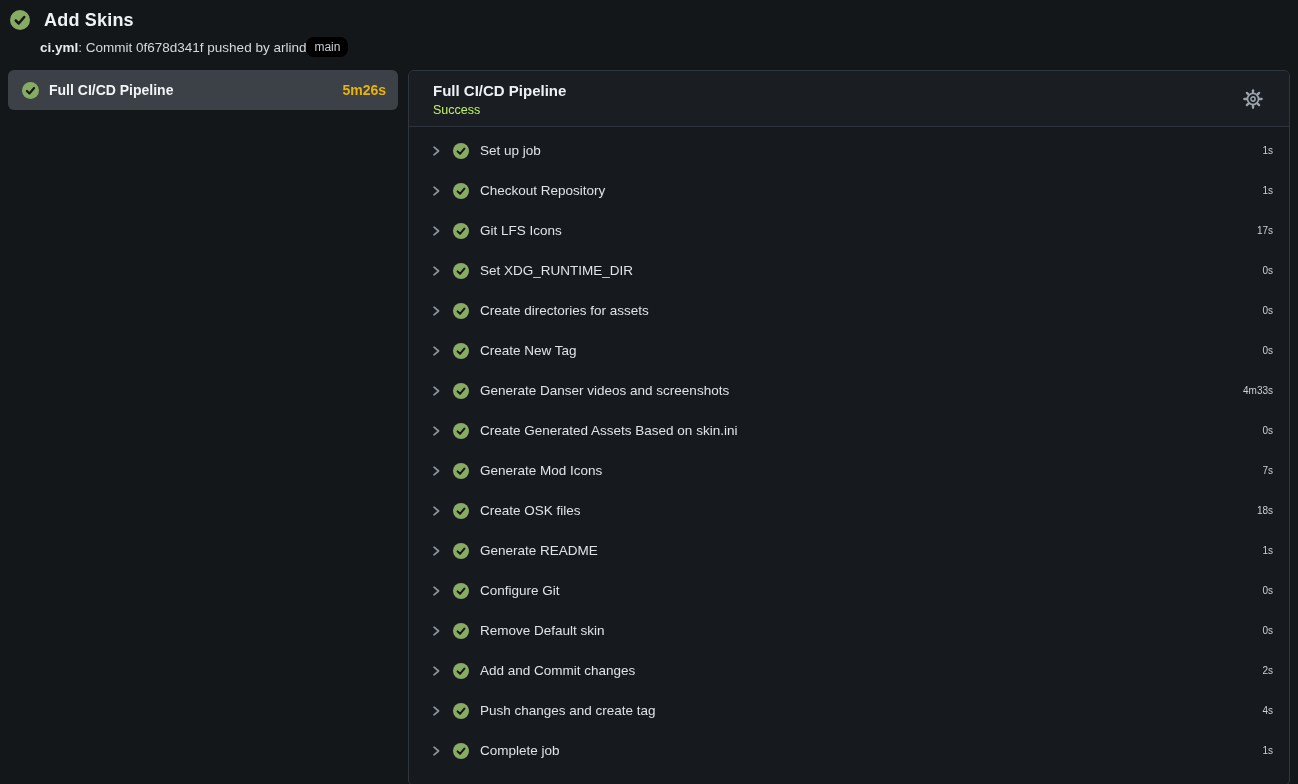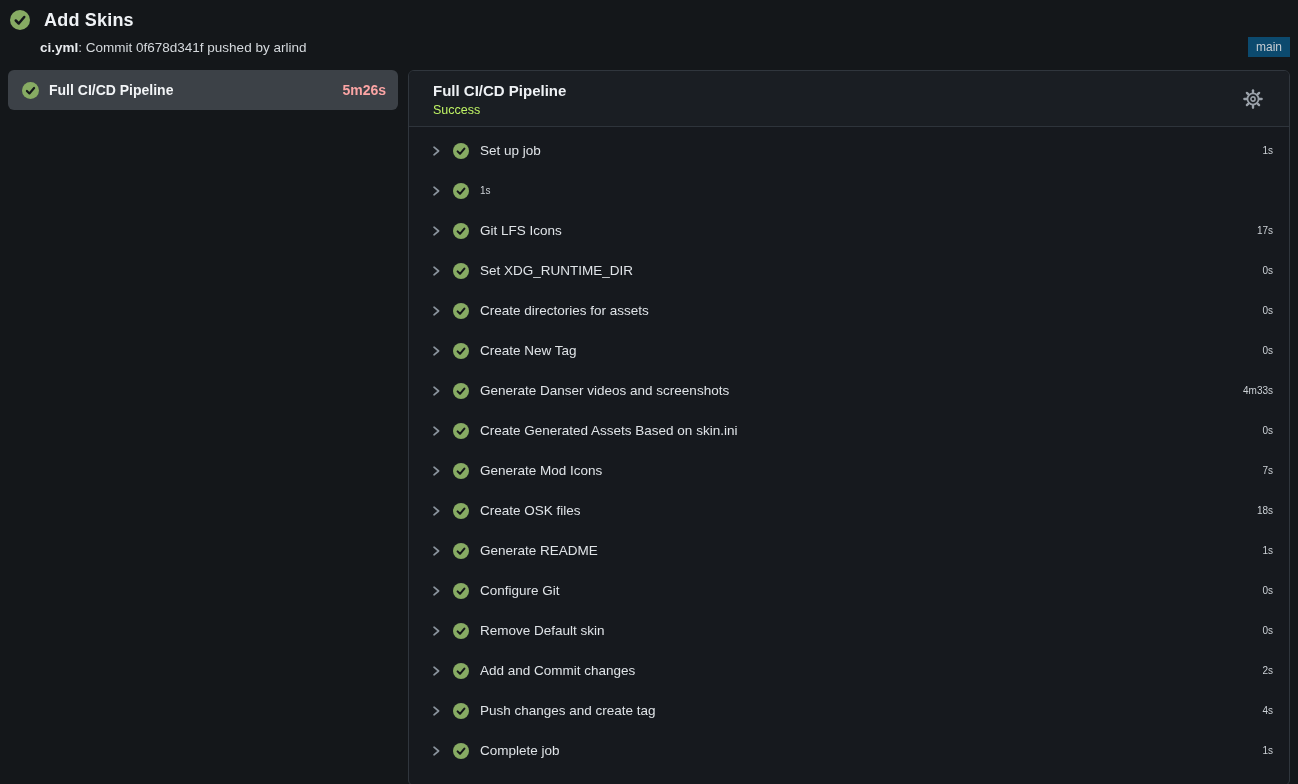--- a/index.html
+++ b/index.html
@@ -13,39 +13,39 @@
   .app { padding: 6px 8px 0 8px; }
 
   
   .run-header { padding-left: 2px; }
   .title-row { display: flex; align-items: center; gap: 14px; height: 28px; }
   .title-row .status-icon { flex: 0 0 auto; display: inline-flex; }
   .run-title { font-size: 18px; font-weight: 700; color: #eff2f5; letter-spacing: .2px; }
   .subtitle-row {
     margin: 3px 0 0 30px;
     display: flex; align-items: center; gap: 0;
-    font-size: 13.5px; color: #d5d9dd; height: 20px; justify-content: space-between;
+    font-size: 13.5px; color: #d5d9dd; height: 20px;
   }
   .wf-file { font-weight: 700; color: #e8ebee; }
   .branch-badge {
-    background: #0c4a6e; color: #c6ccd2;
+    background: #000000; color: #c6ccd2;
     font-size: 12px; line-height: 1;
-    padding: 4px 8px; border-radius: 0;
+    padding: 4px 8px; border-radius: 8px;
   }
 
   
   .content { display: flex; gap: 10px; margin-top: 13px; align-items: flex-start; }
   .sidebar { width: 390px; flex: 0 0 auto; }
   .job-card {
     background: #3c4147; border-radius: 6px;
     height: 40px; display: flex; align-items: center;
     padding: 0 12px 0 14px; gap: 10px; cursor: pointer;
   }
   .job-name { font-size: 14px; font-weight: 700; color: #f2f4f6; flex: 1; }
-  .job-duration { font-size: 14px; font-weight: 700; color: #fca5a5; }
+  .job-duration { font-size: 14px; font-weight: 700; color: #eab308; }
 
   
   .panel {
     flex: 1; height: 716px;
     background: #16191e;
     border: 1px solid #30363d; border-radius: 6px;
     display: flex; flex-direction: column; overflow: hidden;
   }
   .panel-header {
     background: #1a1e23;
@@ -168,20 +168,21 @@
           <span class="chevron">
               <svg width="12" height="12" viewBox="0 0 12 12">
                 <use href="#chevron-right-12"></use>
               </svg>
             </span>
           <span class="check-icon">
               <svg width="16" height="16" viewBox="0 0 16 16">
                 <use href="#check-circle-16"></use>
               </svg>
             </span>
+          <span class="step-name">Checkout Repository</span>
           <span class="step-duration">1s</span>
         </div>
 
         <div class="step-row">
           <span class="chevron">
               <svg width="12" height="12" viewBox="0 0 12 12">
                 <use href="#chevron-right-12"></use>
               </svg>
             </span>
           <span class="check-icon">

